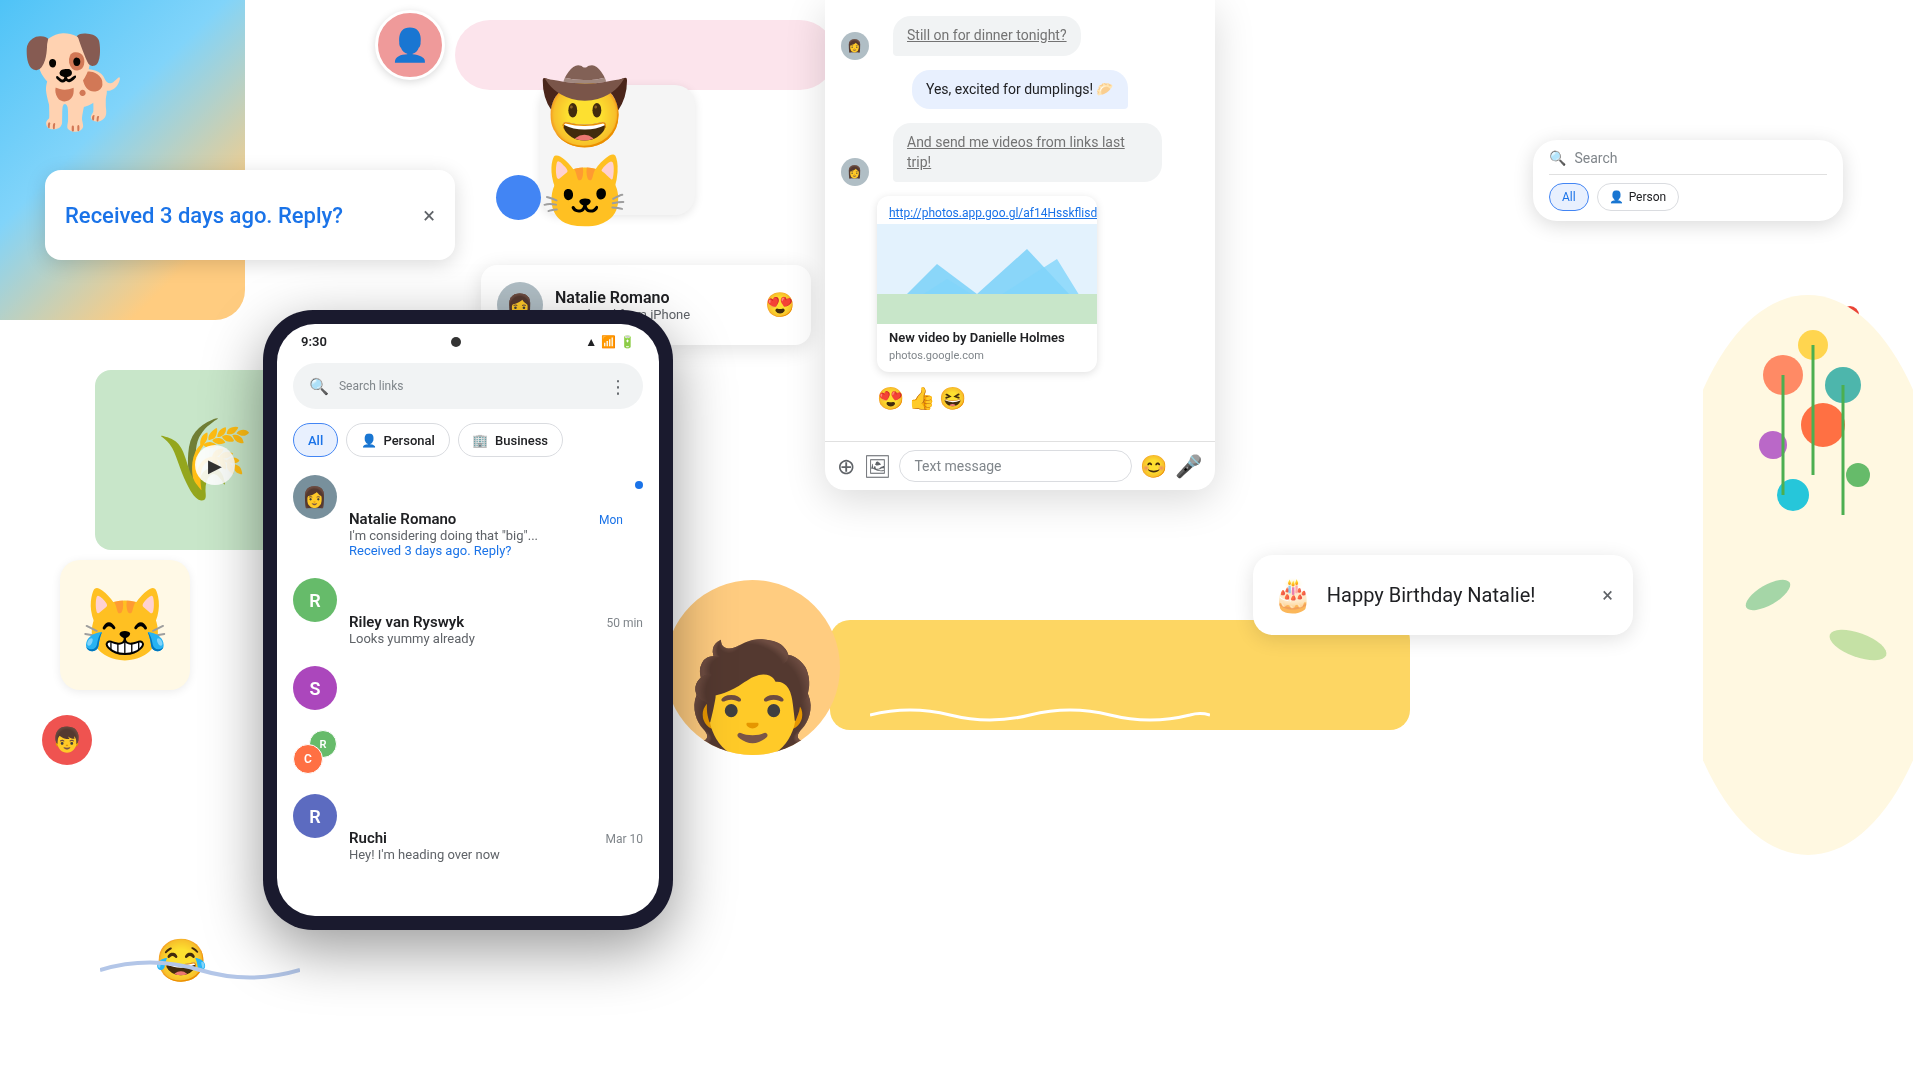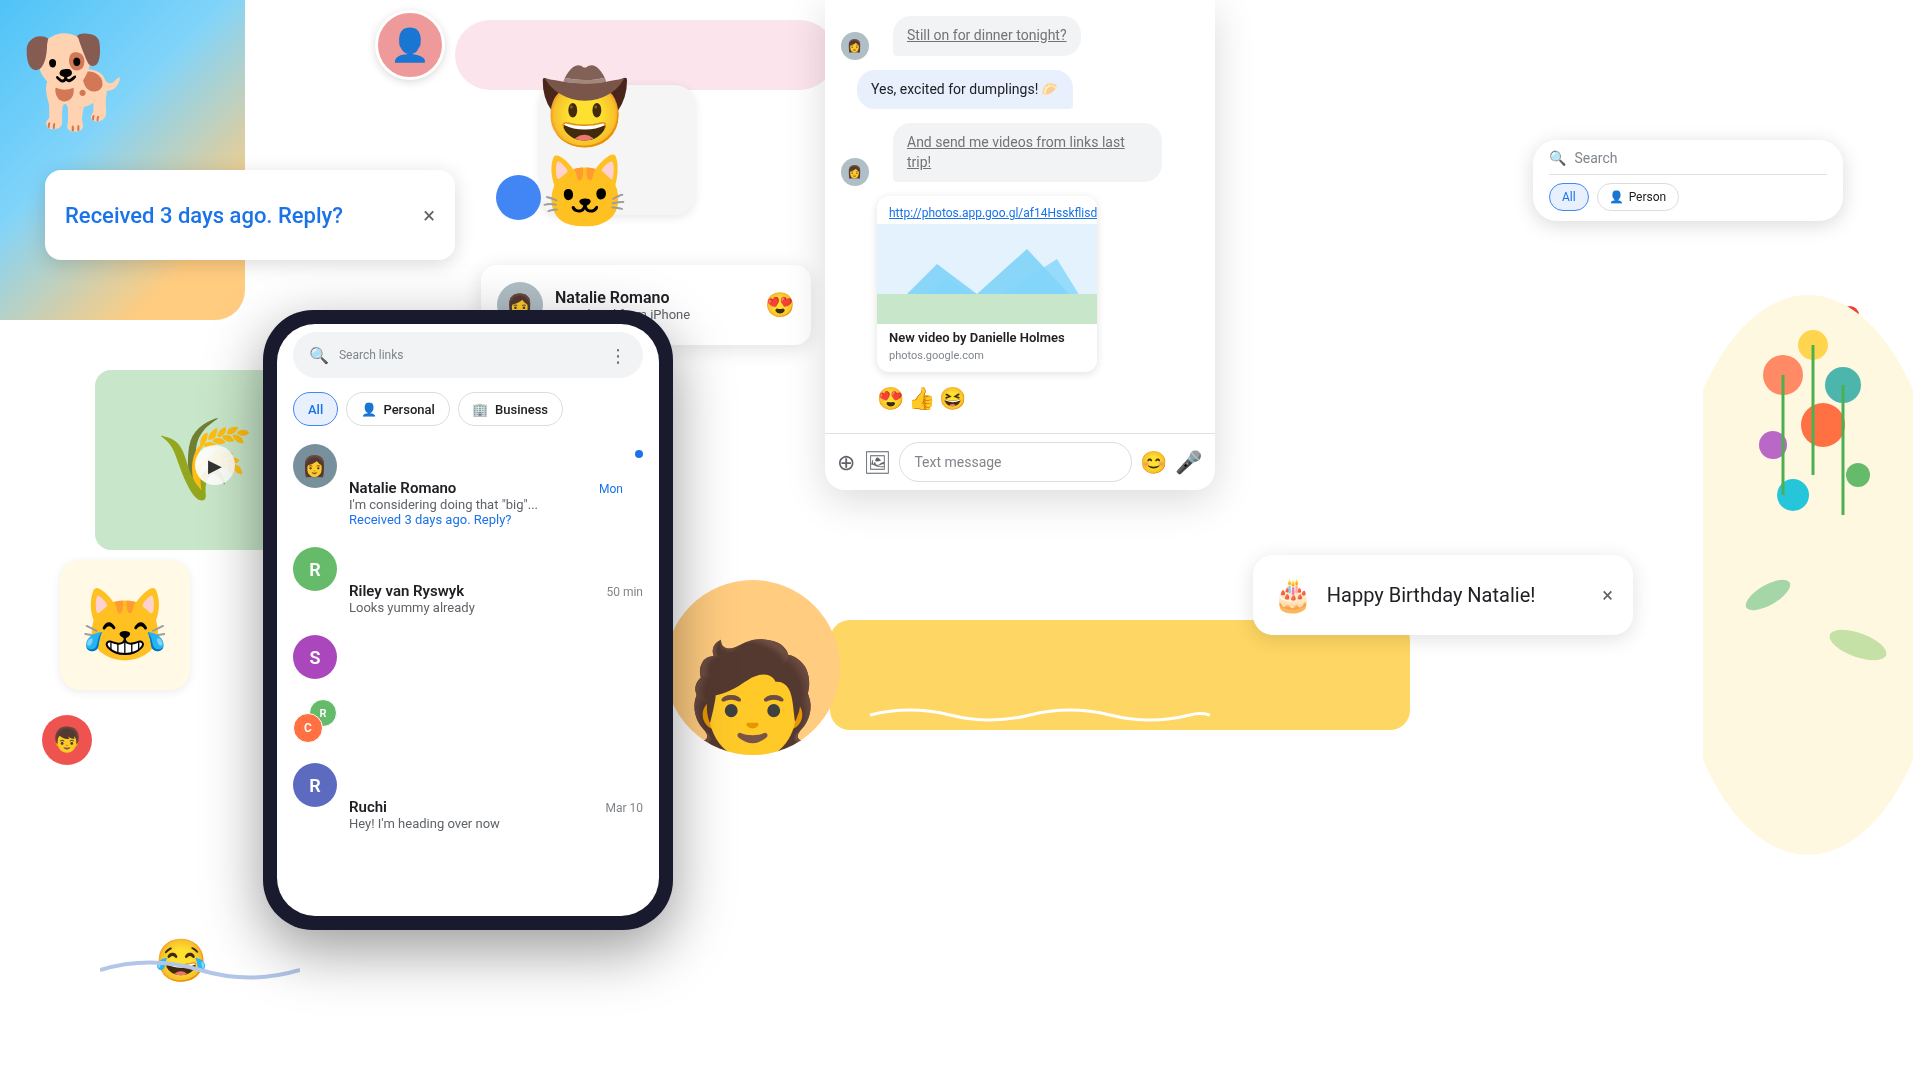--- a/index.html
+++ b/index.html
@@ -276,21 +276,21 @@
     .msg-area {
       flex: 1;
       display: flex; flex-direction: column;
       padding: 12px 0;
       gap: 6px;
     }
     .msg-row {
       display: flex; align-items: flex-end; gap: 8px;
       padding: 0 16px;
     }
-    .msg-row.sent { justify-content: flex-start; }
+    .msg-row.sent { justify-content: center; }
     .msg-row.received { justify-content: flex-start; }
     .msg-avatar-small {
       width: 28px; height: 28px; border-radius: 50%;
       background: #b0bec5;
       font-size: 12px; display: flex; align-items: center; justify-content: center;
       flex-shrink: 0;
     }
     .link-preview {
       background: white;
       border-radius: 12px;
@@ -314,21 +314,21 @@
     .emoji-reactions { display: flex; gap: 4px; padding: 4px 52px; font-size: 22px; }
 
     .msg-input-bar {
       display: flex; align-items: center;
       padding: 8px 12px;
       border-top: 1px solid #e0e0e0;
       gap: 8px;
     }
     .msg-input {
       flex: 1;
-      height: 40px;
+      height: 32px;
       border-radius: 20px;
       border: 1px solid #dadce0;
       padding: 0 14px;
       font-size: 14px;
       color: #80868b;
       display: flex; align-items: center; text-align: right;
     }
     .msg-action-icon { font-size: 22px; color: #5f6368; cursor: pointer; }
 
     
@@ -502,20 +502,29 @@
   </div>
   <span class="natalie-emoji">😍</span>
 </div>
 
 <div class="green-scene">🌾</div>
 <div class="play-btn">▶</div>
 
 <div class="phone-mockup">
   <div class="phone-screen">
 
+    <div class="phone-status-bar">
+      <span>9:30</span>
+      <div class="phone-camera"></div>
+      <div class="status-icons">
+        <span>▲</span>
+        <span>📶</span>
+        <span>🔋</span>
+      </div>
+    </div>
 
     <div class="search-bar">
       <span class="search-icon-phone">🔍</span>
       <span class="search-placeholder">Search links</span>
       <span class="more-icon">⋮</span>
     </div>
 
     <div class="filter-row">
       <div class="filter-btn active">
         <span>All</span>

